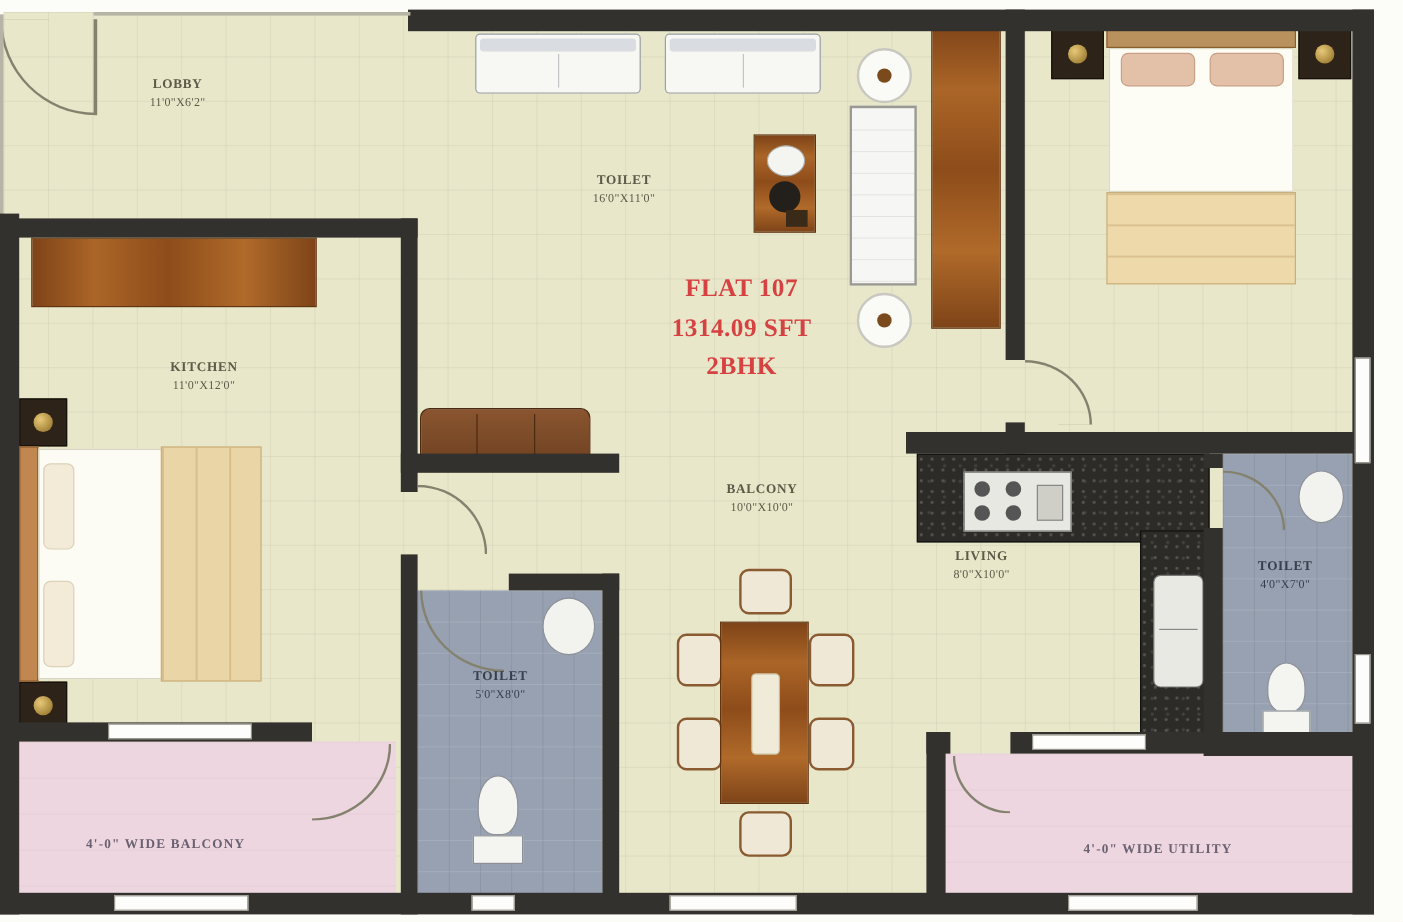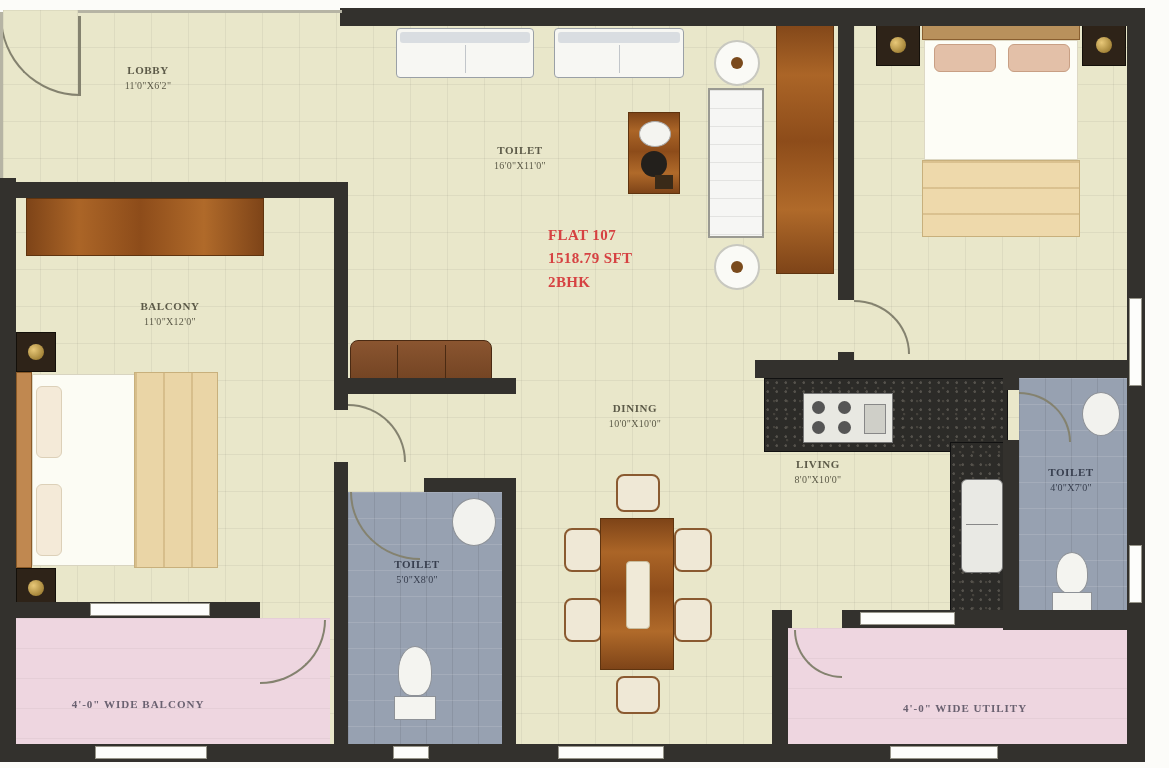--- a/index.html
+++ b/index.html
@@ -42,22 +42,22 @@
         background-image:radial-gradient(circle at 30% 40%,#55524c 1px,transparent 1.6px),
                          radial-gradient(circle at 70% 70%,#45423c 1px,transparent 1.6px);
         background-size:9px 9px,13px 13px;border:1px solid #111;}
   .white-fix{background:#f2f2ee;border:1px solid #8d9197;}
   
   .room-label{position:absolute;text-align:center;z-index:60;color:#5c5a48;
       font-weight:bold;font-size:11px;letter-spacing:0.6px;line-height:1.2;}
   .room-label .dims{display:block;font-weight:normal;font-size:10px;margin-top:3px;letter-spacing:0.3px;}
   .room-label.on-blue{color:#373e4e;}
   .room-label.on-pink{color:#6a6170;letter-spacing:1px;}
-  .flat-label{position:absolute;left:548px;top:224px;width:140px;z-index:60;text-align:left;
-      color:#d64242;font-weight:bold;font-size:15px;line-height:1.55;letter-spacing:0.4px;}
+  .flat-label{position:absolute;left:548px;top:224px;width:140px;z-index:60;text-align:center;
+      color:#d64242;font-weight:bold;font-size:21px;line-height:1.55;letter-spacing:0.4px;}
 </style>
 </head>
 <body>
 
 <div class="plan">
 
   <div class="floor-base"></div>
   <div class="floor-blue" style="left:348px;top:492px;width:154px;height:254px;"></div>
   <div class="floor-blue" style="left:1019px;top:378px;width:108px;height:234px;"></div>
   <div class="floor-pink" style="left:5px;top:618px;width:325px;height:128px;"></div>
@@ -187,29 +187,29 @@
   <div class="room-label" style="left:88px;top:64px;width:120px;">
     <span>LOBBY</span>
     <span class="dims">11'0"X6'2"</span>
   </div>
   <div class="room-label" style="left:455px;top:144px;width:130px;">
     <span>TOILET</span>
     <span class="dims">16'0"X11'0"</span>
   </div>
   <div class="flat-label">
     <div>FLAT 107</div>
-    <div>1518.79 SFT</div>
+    <div>1314.09 SFT</div>
     <div>2BHK</div>
   </div>
   <div class="room-label" style="left:105px;top:300px;width:130px;">
+    <span>KITCHEN</span>
+    <span class="dims">11'0"X12'0"</span>
+  </div>
+  <div class="room-label" style="left:575px;top:402px;width:120px;">
     <span>BALCONY</span>
-    <span class="dims">11'0"X12'0"</span>
-  </div>
-  <div class="room-label" style="left:575px;top:402px;width:120px;">
-    <span>DINING</span>
     <span class="dims">10'0"X10'0"</span>
   </div>
   <div class="room-label" style="left:758px;top:458px;width:120px;">
     <span>LIVING</span>
     <span class="dims">8'0"X10'0"</span>
   </div>
   <div class="room-label on-blue" style="left:362px;top:558px;width:110px;">
     <span>TOILET</span>
     <span class="dims">5'0"X8'0"</span>
   </div>

